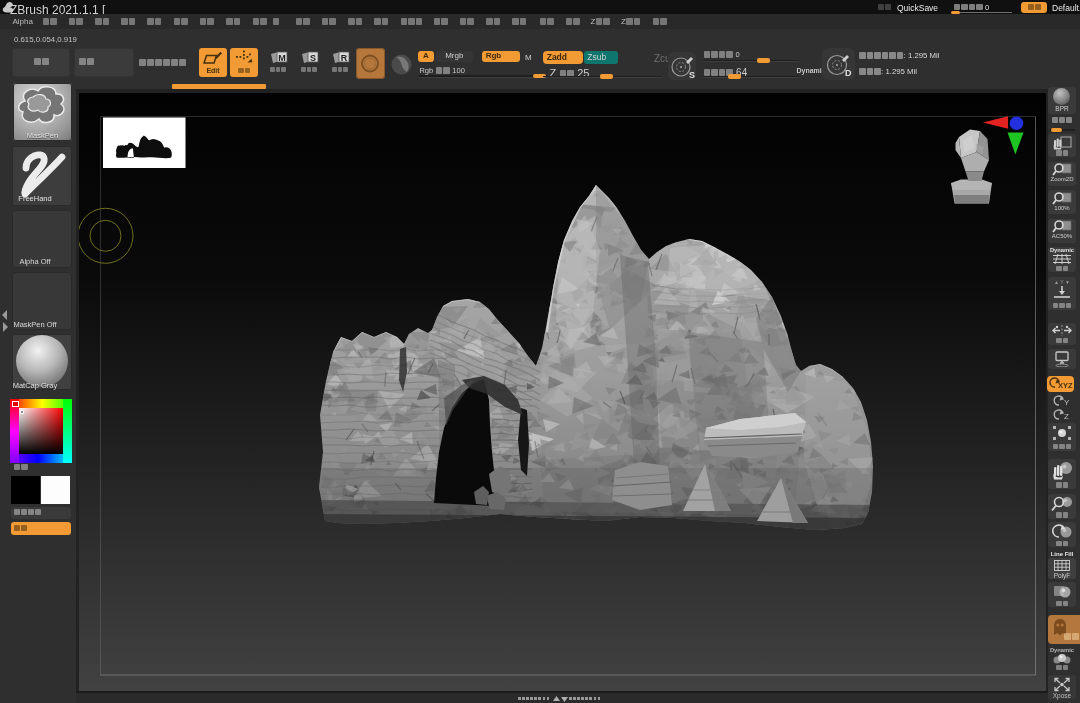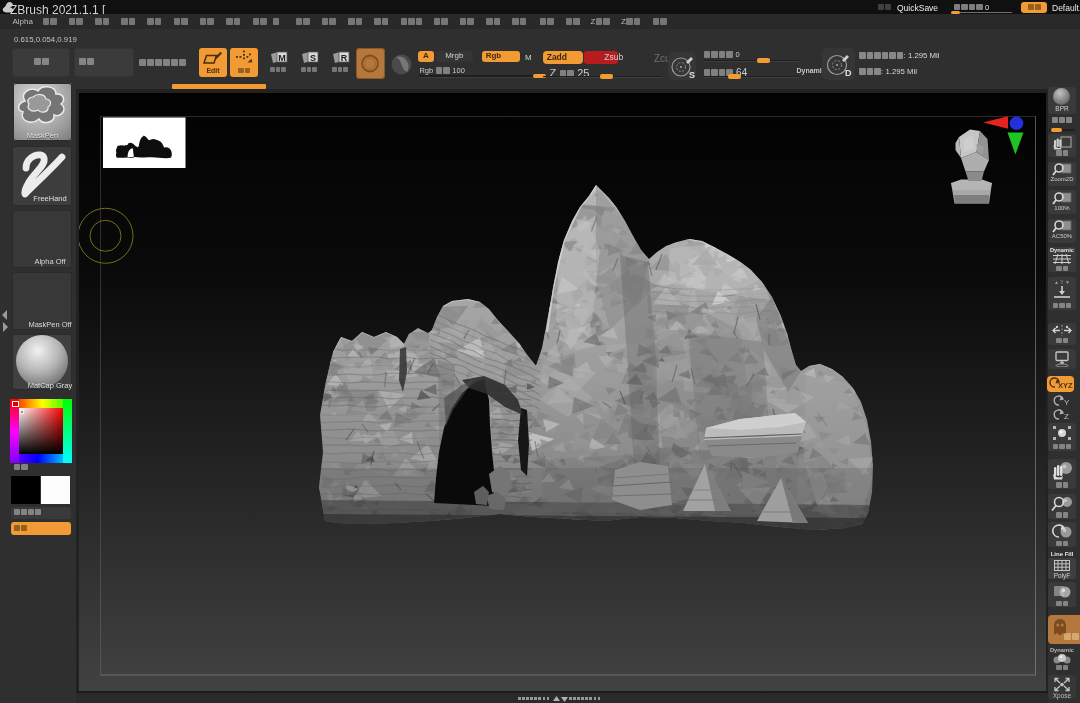--- a/index.html
+++ b/index.html
@@ -11,21 +11,21 @@
 .h6{width:6px;height:6px}
 .h55{width:5.2px;height:5.5px}
 .h5{width:4.6px;height:4.8px}
 .btn{position:absolute;background:#3b3b3b;border-radius:3px;color:#c9c9c9;box-shadow:inset 0 0 0 1px #333}
 .obtn{position:absolute;background:#f29a33;border-radius:3px;color:#3d2a0e}
 .t{position:absolute;white-space:nowrap;color:#c9c9c9}
 .trk{position:absolute;height:1.6px;background:#1e1e1e;box-shadow:0 1px 0 rgba(105,105,105,.28)}
 .hdl{position:absolute;width:13px;height:4.5px;background:#f29a33;border-radius:2px}
 .ic{position:absolute}
 .tile{position:absolute;left:11.5px;width:60px;background:#3a3a3a;border-radius:3px;box-shadow:inset 0 0 0 1px #2a2a2a}
-.tlab{position:absolute;left:20px;width:60px;text-align:center;font-size:7.5px;color:#d6d6d6}
+.tlab{position:absolute;left:5px;width:60px;text-align:center;font-size:7.5px;color:#d6d6d6}
 .rbtn{position:absolute;left:1048px;width:28px;background:#3a3a3a;border-radius:3px}
 .rlab{position:absolute;left:1046px;width:32px;text-align:center;font-size:6.5px;color:#c9c9c9}
 </style></head><body>
 <div id="app">
 <div class="abs" style="left:76px;top:89px;width:972px;height:606px;background:#222"></div>
 <svg class="ic" style="left:79px;top:93px" width="967" height="599" viewBox="79 93 967 599">
 <defs>
         <linearGradient id="bgg" x1="0" y1="0" x2="0" y2="1">
           <stop offset="0" stop-color="#020202"></stop>
           <stop offset="0.3" stop-color="#0a0a0a"></stop>
@@ -1200,21 +1200,21 @@
       <path d="M5,3 C12,6 9,15 16,18 A10,10 0 0 0 5,3Z" fill="#777777"></path>
     </svg>
 <div class="obtn" style="left:417.6px;top:51.3px;width:16.6px;height:10.8px;text-align:center;font-size:8px;line-height:10.4px;font-weight:bold">A</div>
 <div class="btn" style="left:436px;top:51.3px;width:36.6px;height:10.8px;background:#353535;box-shadow:none;text-align:center;font-size:8px;line-height:10.8px;color:#d0d0d0">Mrgb</div>
 <div class="obtn" style="left:481.7px;top:51.3px;width:38.8px;height:10.8px;font-size:8px;line-height:10.8px;padding-left:4px;font-weight:bold">Rgb</div>
 <div class="t" style="left:525px;top:52.5px;font-size:8px;color:#d0d0d0">M</div>
 <div class="t" style="left:419.4px;top:66px;font-size:7.5px;color:#cccccc">Rgb <i class="hz h65"></i><i class="hz h65"></i> 100</div>
 <div class="trk" style="left:419px;top:75px;width:128px"></div>
 <div class="hdl" style="left:533px;top:73.5px"></div>
 <div class="obtn" style="left:542.7px;top:50.7px;width:40.3px;height:13.4px;font-size:8.5px;line-height:13.4px;padding-left:4px;font-weight:bold;border-radius:4px">Zadd</div>
-<div class="btn" style="left:584.3px;top:50.7px;width:33.6px;height:13.4px;background:#b91c1c;box-shadow:none;font-size:8.5px;line-height:13.4px;padding-left:20px;color:#d0d0d0">Zsub</div>
+<div class="btn" style="left:584.3px;top:50.7px;width:33.6px;height:13.4px;background:#0f766e;box-shadow:none;font-size:8.5px;line-height:13.4px;padding-left:3px;color:#d0d0d0">Zsub</div>
 <div class="t" style="left:654px;top:53px;font-size:10px;color:#6f6f6f">Zcut</div>
 <div class="t" style="left:549.4px;top:66.8px;font-size:11px;color:#cccccc">Z <i class="hz h65"></i><i class="hz h65"></i> 25</div>
 <div class="trk" style="left:543px;top:75.6px;width:119px"></div>
 <div class="hdl" style="left:599.6px;top:74px"></div>
 <div class="abs" style="left:668px;top:52px;width:28px;height:28px;background:#363636;border-radius:5px"></div>
 <svg class="ic" style="left:670px;top:54px" width="26" height="26" viewBox="0 0 26 26">
       <circle cx="11" cy="13" r="9" fill="none" stroke="#9a9a9a" stroke-width="1.2"></circle>
       <circle cx="11" cy="13" r="4.5" fill="none" stroke="#8a8a8a" stroke-width="1" stroke-dasharray="2 1.6"></circle>
       <circle cx="11" cy="13" r="1" fill="#aaa"></circle>
       <path d="M16,8 L21,3 L23,5 L18,10Z" fill="#cfcfcf"></path>

